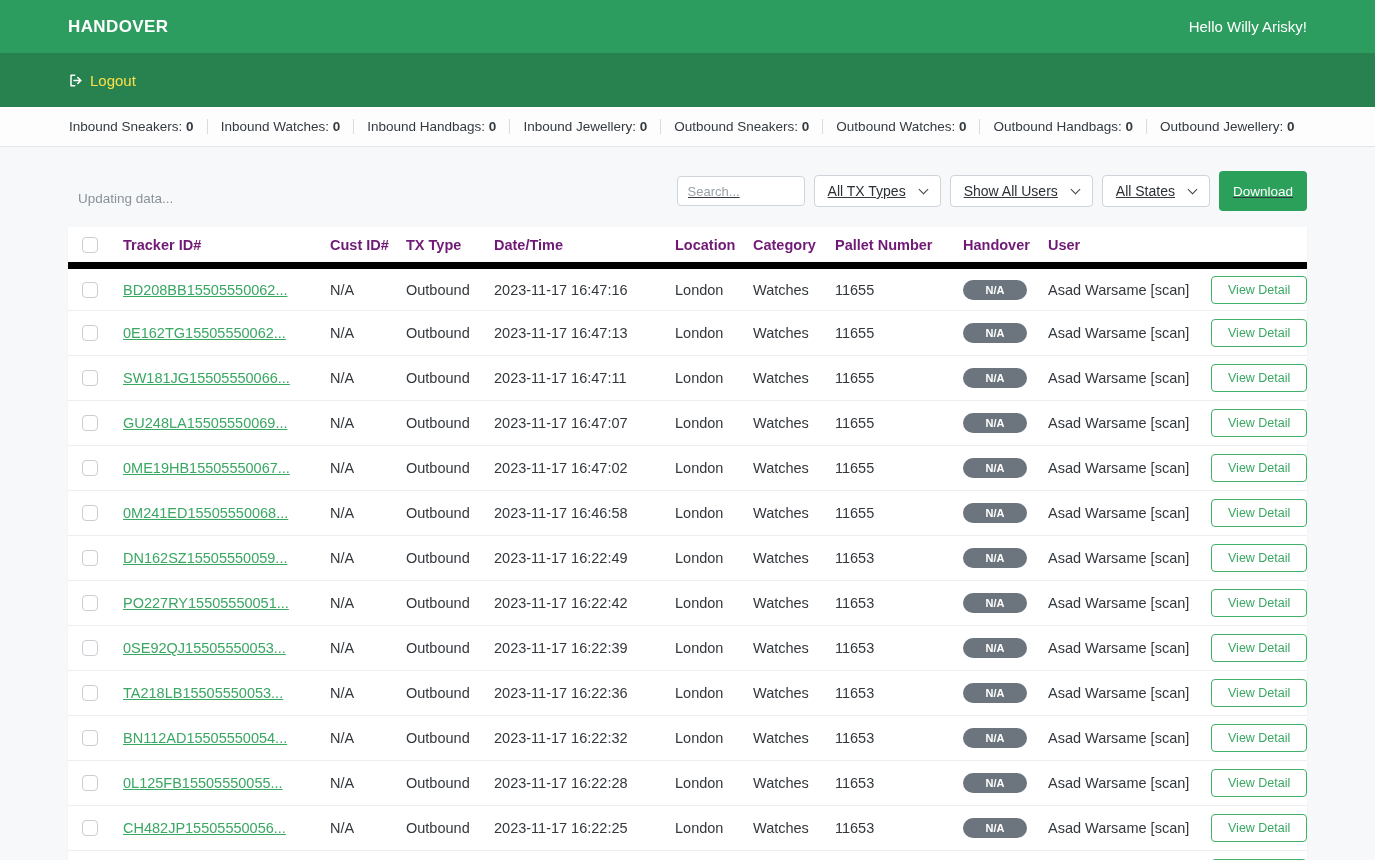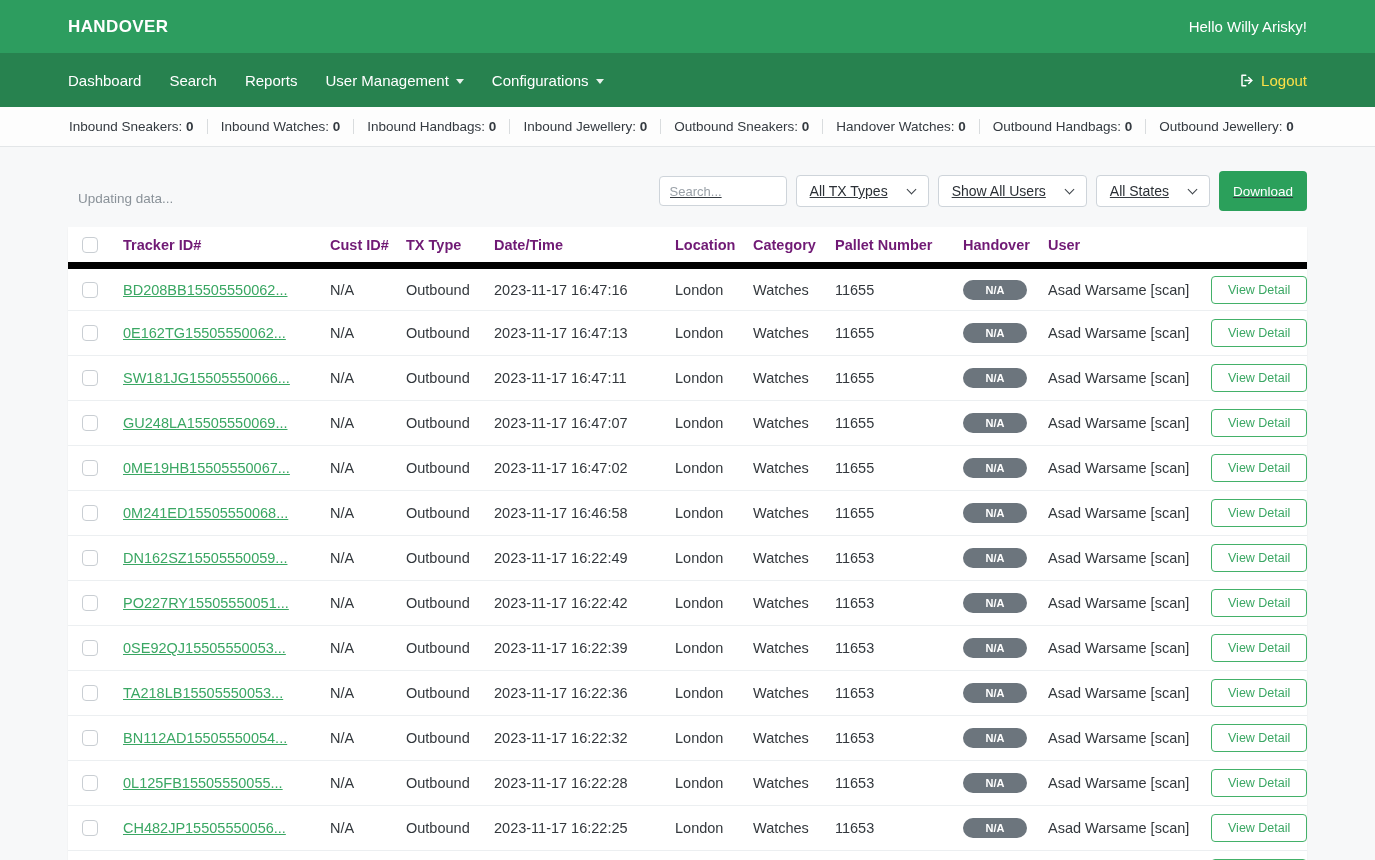--- a/index.html
+++ b/index.html
@@ -24,21 +24,21 @@
   .stat:last-child { border-right:none; }
   .stat b { font-weight:bold; }
 
   
   .toolbar { display:flex; align-items:center; padding:24px 68px 16px 68px; }
   .page-title { font-size:24px; font-weight:500; color:#21252b; letter-spacing:.2px; }
   .updating { font-size:13.5px; color:#8a9299; margin-left:10px; position:relative; top:7px; }
   .toolbar-right { margin-left:auto; display:flex; align-items:center; gap:9px;text-decoration:underline; }
   .search-input { width:128px; height:30px; border:1px solid #ced4da; border-radius:4px; background:#ffffff; font-size:13px; color:#495057; padding:0 10px; font-family:"Liberation Sans", sans-serif; }
   .search-input::placeholder { color:#9aa1a8; }
-  .dropdown { height:32px; background:#ffffff; border:1px solid #ced4da; border-radius:4px; display:flex; align-items:center; gap:20px; padding:0 13px; font-size:14px; color:#2b3036; cursor:pointer; }
+  .dropdown { height:32px; background:#ffffff; border:1px solid #ced4da; border-radius:4px; display:flex; align-items:center; gap:14px; padding:0 13px; font-size:14px; color:#2b3036; cursor:pointer; }
   .chev { width:7px; height:7px; border-right:1.6px solid #3d4348; border-bottom:1.6px solid #3d4348; transform:rotate(45deg); margin-top:-4px; }
   .btn-download { height:40px; background:#2ba05b; color:#ffffff; border:none; border-radius:4px; font-size:13.5px; padding:0 14px; cursor:pointer; font-family:"Liberation Sans", sans-serif; }
 
   
   .card { margin:0 68px; background:#ffffff; box-shadow:0 1px 2px rgba(0,0,0,.05); }
   table { width:1239px; border-collapse:collapse; table-layout:fixed; }
   thead th { text-align:left; font-size:14.5px; font-weight:bold; color:#701a75; padding:10px 6px 9px 0; border-bottom:7px solid #000000; }
   tbody td { font-size:14.5px; color:#33383d; padding:0 6px 0 0; height:45px; border-bottom:1px solid #eceff1; }
   .c-check { width:55px; } .c-id { width:207px; } .c-cust { width:76px; } .c-tx { width:88px; }
   .c-date { width:181px; } .c-loc { width:78px; } .c-cat { width:82px; } .c-pallet { width:128px; }
@@ -52,58 +52,39 @@
 </style>
 </head>
 <body>
 
 <div class="topbar">
   <div class="brand">HANDOVER</div>
   <div class="greeting">Hello Willy Arisky!</div>
 </div>
 
 <div class="navbar">
-  <ul class="nav-items">
-    <li class="nav-item">
-        <span>Dashboard</span>
-      </li>
-    <li class="nav-item">
-        <span>Search</span>
-      </li>
-    <li class="nav-item">
-        <span>Reports</span>
-      </li>
-    <li class="nav-item">
-        <span>User Management</span>
-        <span class="caret"></span>
-      </li>
-    <li class="nav-item">
-        <span>Configurations</span>
-        <span class="caret"></span>
-      </li>
-  </ul>
   <div class="logout">
     <span>
       <svg width="15" height="15" viewBox="0 0 20 20" fill="none" stroke="#ffffff" stroke-width="2" stroke-linecap="round" stroke-linejoin="round">
         <polyline points="9,3 4,3 4,17 9,17"></polyline>
         <line x1="8" y1="10" x2="17" y2="10"></line>
         <polyline points="13,6 17,10 13,14"></polyline>
       </svg>
     </span>
     <span>Logout</span>
   </div>
 </div>
 
 <div class="statsbar">
     <div class="stat"><span>Inbound Sneakers:</span> <b>0</b></div>
     <div class="stat"><span>Inbound Watches:</span> <b>0</b></div>
     <div class="stat"><span>Inbound Handbags:</span> <b>0</b></div>
     <div class="stat"><span>Inbound Jewellery:</span> <b>0</b></div>
     <div class="stat"><span>Outbound Sneakers:</span> <b>0</b></div>
-    <div class="stat"><span>Handover Watches:</span> <b>0</b></div>
+    <div class="stat"><span>Outbound Watches:</span> <b>0</b></div>
     <div class="stat"><span>Outbound Handbags:</span> <b>0</b></div>
     <div class="stat"><span>Outbound Jewellery:</span> <b>0</b></div>
   </div>
 
 <div class="toolbar">
   <div class="updating">Updating data...</div>
   <div class="toolbar-right">
     <input class="search-input" type="text" placeholder="Search..." style="">
     <div class="dropdown">
         <span>All TX Types</span>

